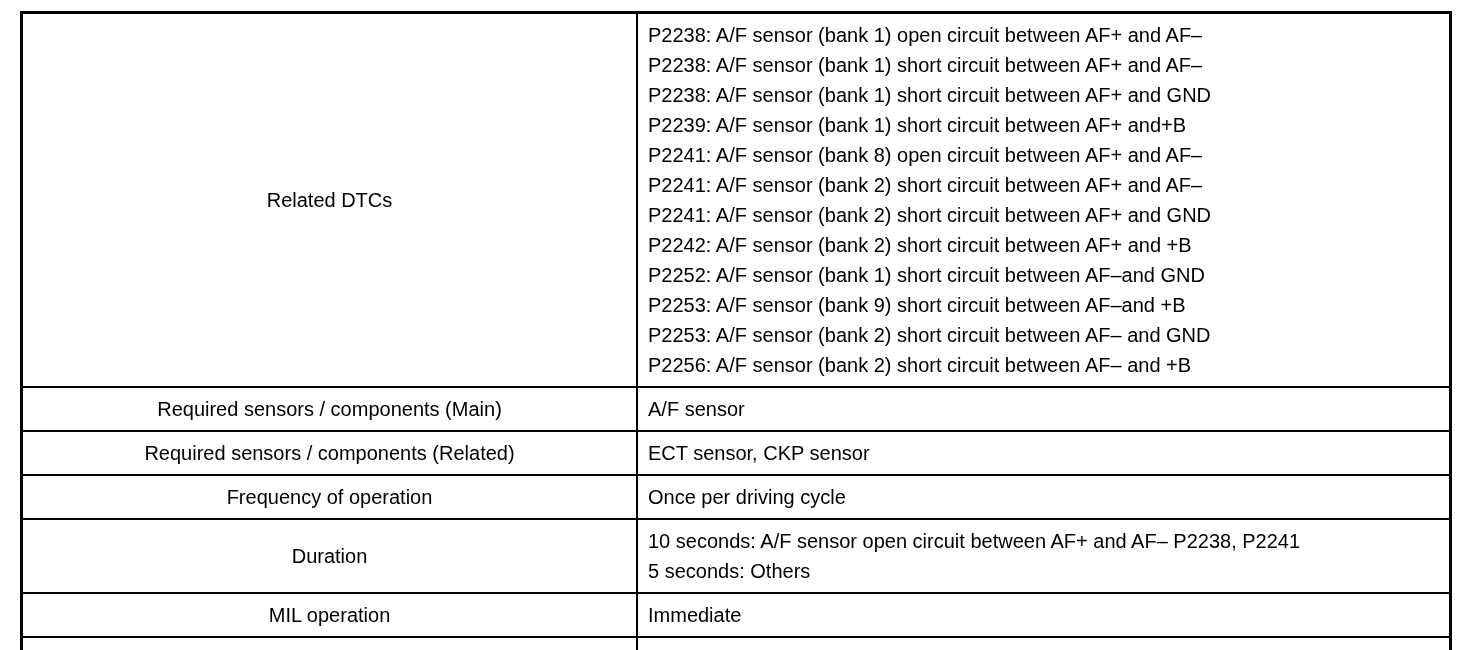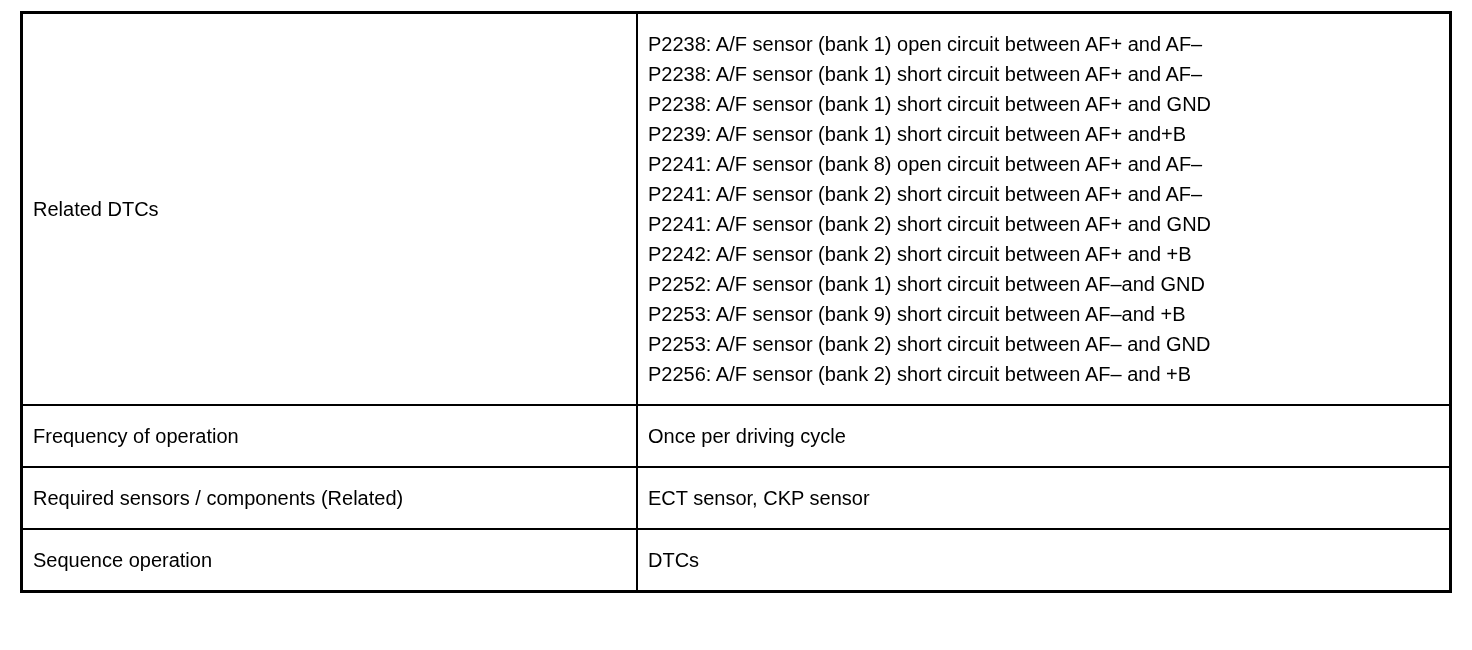--- a/index.html
+++ b/index.html
@@ -22,26 +22,26 @@
     top: 11px;
     width: 1432px;
     border-collapse: collapse;
     border: 3px solid #000000;
     table-layout: fixed;
   }
   table.spec-table td {
     border: 2px solid #000000;
     font-size: 20px;
     line-height: 30px;
-    padding: 14px 10px;
+    padding: 5px 10px;
     vertical-align: middle;
     overflow: hidden;
     white-space: nowrap;
   }
-  td.label-cell { width: 593px; }
+  td.label-cell { width: 593px; text-align: center; }
   td.value-cell { width: auto; }
   .value-line { line-height: 30px; }
   tr.row-dtcs       td { height: 362px; }
   tr.row-single     td { height: 32px; }
   tr.row-duration   td { height: 62px; }
 </style>
 </head>
 <body>
 
 <div class="page">
@@ -58,36 +58,55 @@
           <div class="value-line">P2241: A/F sensor (bank 2) short circuit between AF+ and AF–</div>
           <div class="value-line">P2241: A/F sensor (bank 2) short circuit between AF+ and GND</div>
           <div class="value-line">P2242: A/F sensor (bank 2) short circuit between AF+ and +B</div>
           <div class="value-line">P2252: A/F sensor (bank 1) short circuit between AF–and GND</div>
           <div class="value-line">P2253: A/F sensor (bank 9) short circuit between AF–and +B</div>
           <div class="value-line">P2253: A/F sensor (bank 2) short circuit between AF– and GND</div>
           <div class="value-line">P2256: A/F sensor (bank 2) short circuit between AF– and +B</div>
         </td>
       </tr>
 
-
       <tr class="row-single">
-        <td class="label-cell">Frequency of operation</td>
+        <td class="label-cell">Required sensors / components (Main)</td>
         <td class="value-cell">
-          <div class="value-line">Once per driving cycle</div>
+          <div class="value-line">A/F sensor</div>
         </td>
       </tr>
 
       <tr class="row-single">
         <td class="label-cell">Required sensors / components (Related)</td>
         <td class="value-cell">
           <div class="value-line">ECT sensor, CKP sensor</div>
         </td>
       </tr>
 
+      <tr class="row-single">
+        <td class="label-cell">Frequency of operation</td>
+        <td class="value-cell">
+          <div class="value-line">Once per driving cycle</div>
+        </td>
+      </tr>
 
+      <tr class="row-duration">
+        <td class="label-cell">Duration</td>
+        <td class="value-cell">
+          <div class="value-line">10 seconds: A/F sensor open circuit between AF+ and AF– P2238, P2241</div>
+          <div class="value-line">5 seconds: Others</div>
+        </td>
+      </tr>
+
+      <tr class="row-single">
+        <td class="label-cell">MIL operation</td>
+        <td class="value-cell">
+          <div class="value-line">Immediate</div>
+        </td>
+      </tr>
 
       <tr class="row-single">
         <td class="label-cell">Sequence operation</td>
         <td class="value-cell">
           <div class="value-line">DTCs</div>
         </td>
       </tr>
     </tbody>
   </table>
 </div>

